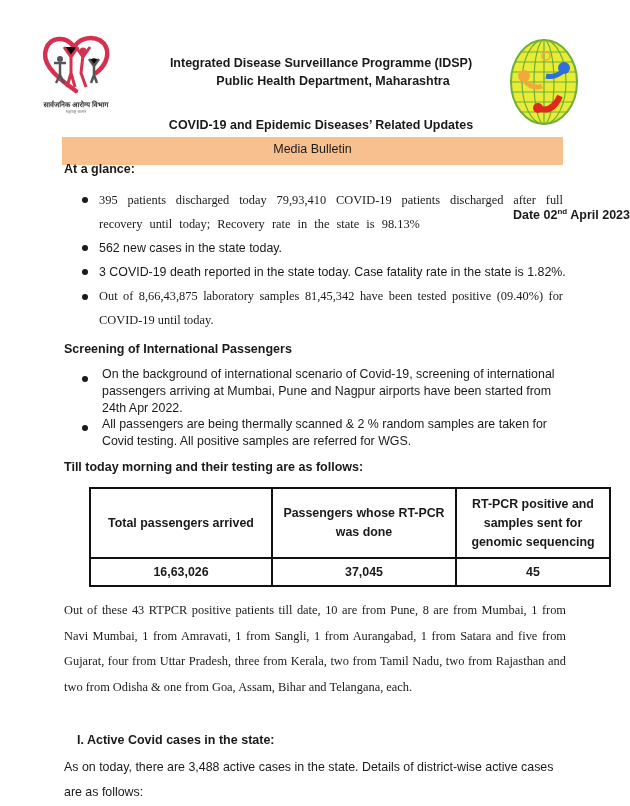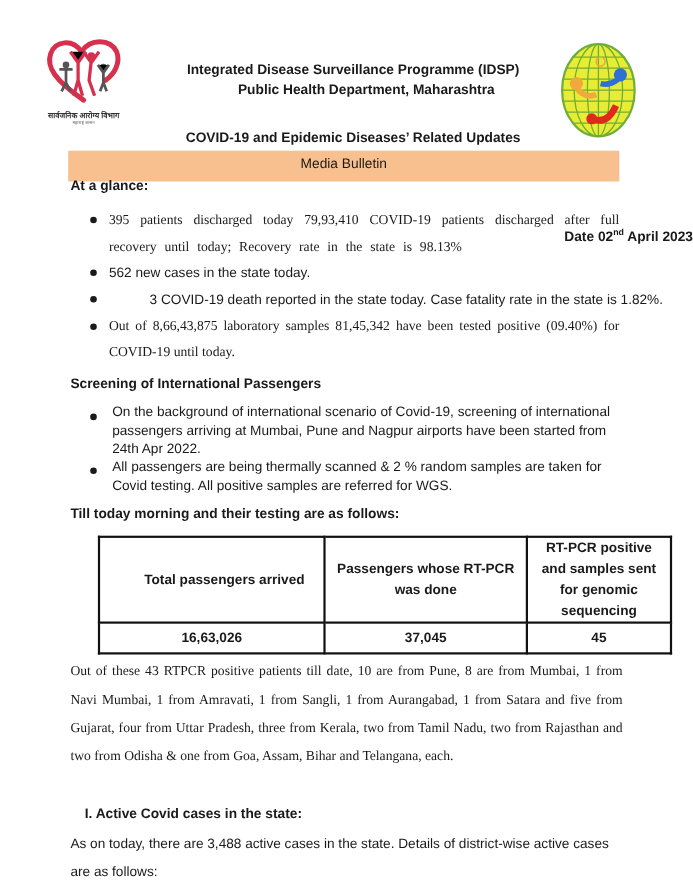--- a/index.html
+++ b/index.html
@@ -78,39 +78,39 @@
 
 <div class="abs bullet" style="top:197px;"></div>
 <div class="abs p justify" style="left:99px;top:188px;width:464px;word-spacing:4px;">
   <span>395 patients discharged today 79,93,410 COVID-19 patients discharged after full recovery until today; Recovery rate in the state is 98.13%</span>
 </div>
 
 <div class="abs bullet" style="top:245px;"></div>
 <div class="abs p" style="left:99px;top:236px;width:464px;">562 new cases in the state today.</div>
 
 <div class="abs bullet" style="top:269px;"></div>
-<div class="abs p" style="left:99px;top:260px;width:470px;margin-left:37px;">3 COVID-19 death reported in the state today.  Case fatality rate in the state is 1.82%.</div>
+<div class="abs p" style="left:99px;top:260px;width:470px;">3 COVID-19 death reported in the state today.  Case fatality rate in the state is 1.82%.</div>
 
 <div class="abs bullet" style="top:294px;"></div>
 <div class="abs p justify" style="left:99px;top:284px;width:464px;">Out of 8,66,43,875 laboratory samples 81,45,342 have been tested positive (09.40%) for COVID-19 until today.</div>
 
 <h2 class="abs sec" style="left:64px;top:342px;">Screening of International Passengers</h2>
 
 <div class="abs bullet" style="top:376px;"></div>
 <div class="abs s2" style="left:102px;top:366px;width:460px;">On the background of international scenario of Covid-19, screening of international passengers arriving at Mumbai, Pune and Nagpur airports have been started from 24th Apr 2022.</div>
 
 <div class="abs bullet" style="top:425px;"></div>
 <div class="abs s2" style="left:102px;top:416px;width:460px;">All passengers are being thermally scanned &amp; 2 % random samples are taken for Covid testing. All positive samples are referred for WGS.</div>
 
 <h2 class="abs sec" style="left:64px;top:460px;">Till today morning and their testing are as follows:</h2>
 
 <table class="t">
   <tbody>
       <tr class="h">
-    <td style="width:178px;padding-left:24px;">Total passengers arrived</td>
+    <td style="width:178px;">Total passengers arrived</td>
     <td style="width:174px;padding:0 4px;">Passengers whose RT-PCR was done</td>
     <td style="padding:0 4px;">RT-PCR positive and samples sent for genomic sequencing</td>
   </tr>
   <tr class="d">
     <td>16,63,026</td>
     <td>37,045</td>
     <td>45</td>
   </tr>
 </tbody>
   </table>

